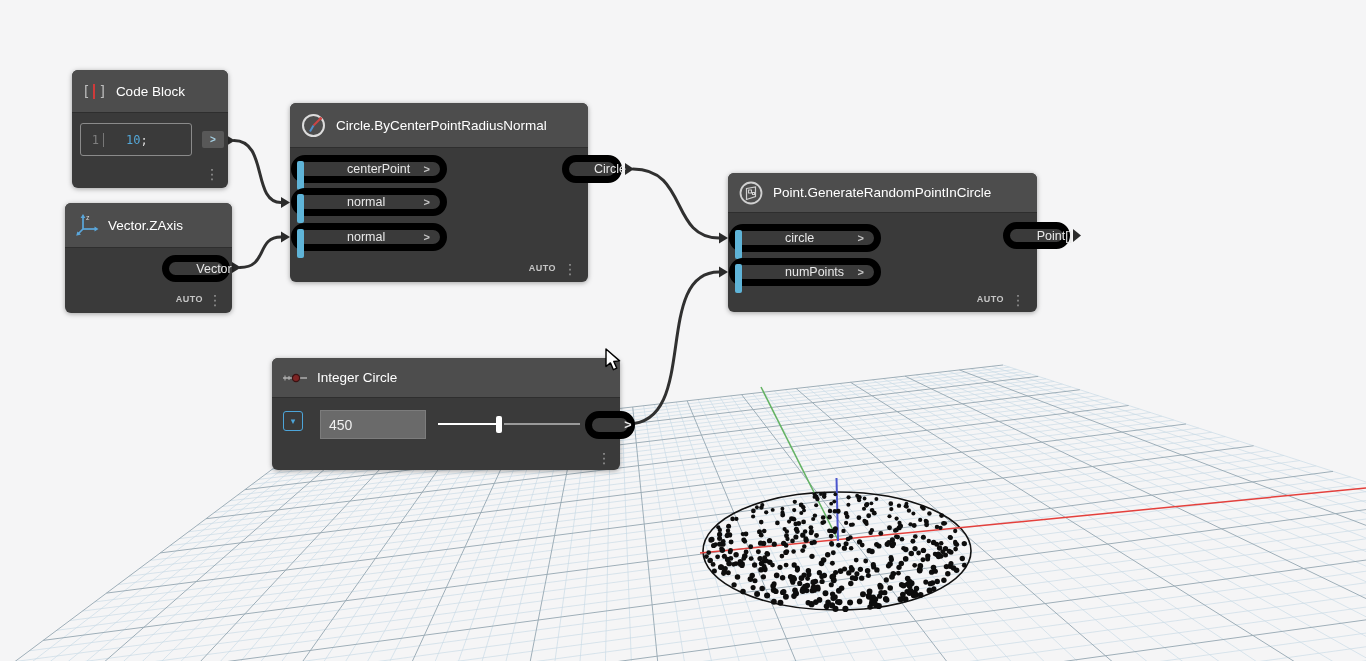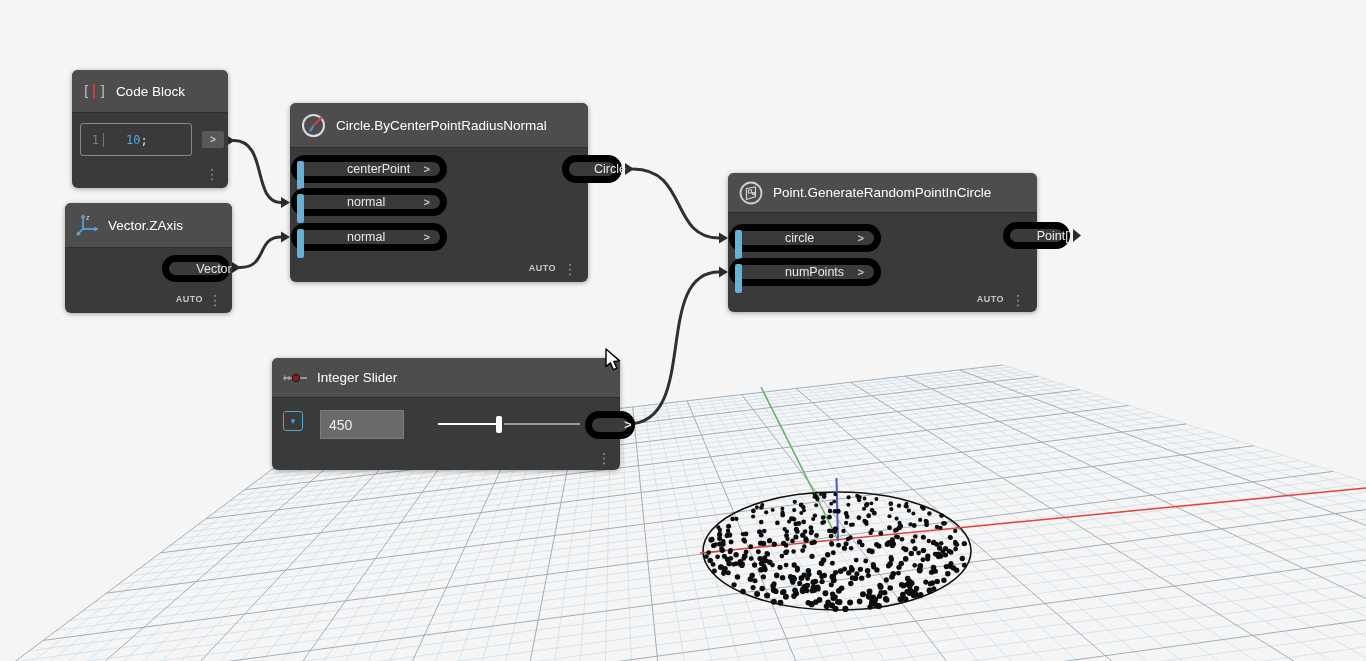--- a/index.html
+++ b/index.html
@@ -37,21 +37,21 @@
         align-items:center;justify-content:center;}
   .icon-brackets{font-family:"DejaVu Sans Mono",monospace;font-size:14px;color:#bdbdbd;
         display:flex;align-items:center;}
   .icon-brackets .caret{display:inline-block;width:2px;height:13px;background:#cf3a3a;
         margin:0 3px;box-shadow:0 -1px 0 #cf3a3a,0 1px 0 #cf3a3a;}
 
   
   .sl-drop{position:absolute;left:11px;top:53px;width:20px;height:20px;box-sizing:border-box;
         border:1.5px solid #4da5d9;border-radius:3px;display:flex;align-items:center;
         justify-content:center;color:#4da5d9;font-size:9px;background:#3a3a3a;}
-  .sl-value{position:absolute;left:48px;top:52px;width:84px;height:29px;box-sizing:border-box;
+  .sl-value{position:absolute;left:48px;top:52px;width:106px;height:29px;box-sizing:border-box;
         background:#6a6a6a;border:1px solid #7c7c7c;color:#f0f0f0;font-size:14px;
         padding-left:8px;font-family:"Liberation Sans",sans-serif;}
   .sl-track-a{position:absolute;left:166px;top:423px;width:60px;height:2px;background:#ffffff;}
   .sl-track-b{position:absolute;left:232px;top:423px;width:76px;height:2px;background:#9a9a9a;}
   .sl-thumb{position:absolute;left:224px;top:416px;width:6px;height:17px;background:#ffffff;
         border-radius:2px;}
   .sl-out{left:313px;top:53px;width:35px;height:28px;color:#c8c8c8;font-size:11px;font-weight:bold;}
 </style>
 </head>
 <body>
@@ -762,21 +762,21 @@
   </div>
 
   <div class="node" style="left:272px;top:358px;width:348px;height:112px">
     <div class="node-header" style="height:40px">
       <svg width="26" height="14" viewBox="0 0 26 14">
         <line x1="1" y1="7" x2="25" y2="7" stroke="#b5b5b5" stroke-width="1.4"></line>
         <line x1="3" y1="4.5" x2="3" y2="9.5" stroke="#b5b5b5" stroke-width="1"></line>
         <line x1="7" y1="5" x2="7" y2="9" stroke="#b5b5b5" stroke-width="1"></line>
         <circle cx="14" cy="7" r="3.6" fill="#7e2424" stroke="#3a1212" stroke-width="1.2"></circle>
       </svg>
-      <span class="node-title">Integer Slider</span>
+      <span class="node-title">Integer Circle</span>
     </div>
     <div class="sl-drop">
       <span>▾</span>
     </div>
     <input class="sl-value" value="450" style="">
     <div class="sl-track-a" style="left:166px;top:65px"></div>
     <div class="sl-track-b" style="left:232px;top:65px"></div>
     <div class="sl-thumb" style="left:224px;top:58px"></div>
     <div class="pill out sl-out">
       <span class="lbl">&gt;</span>

